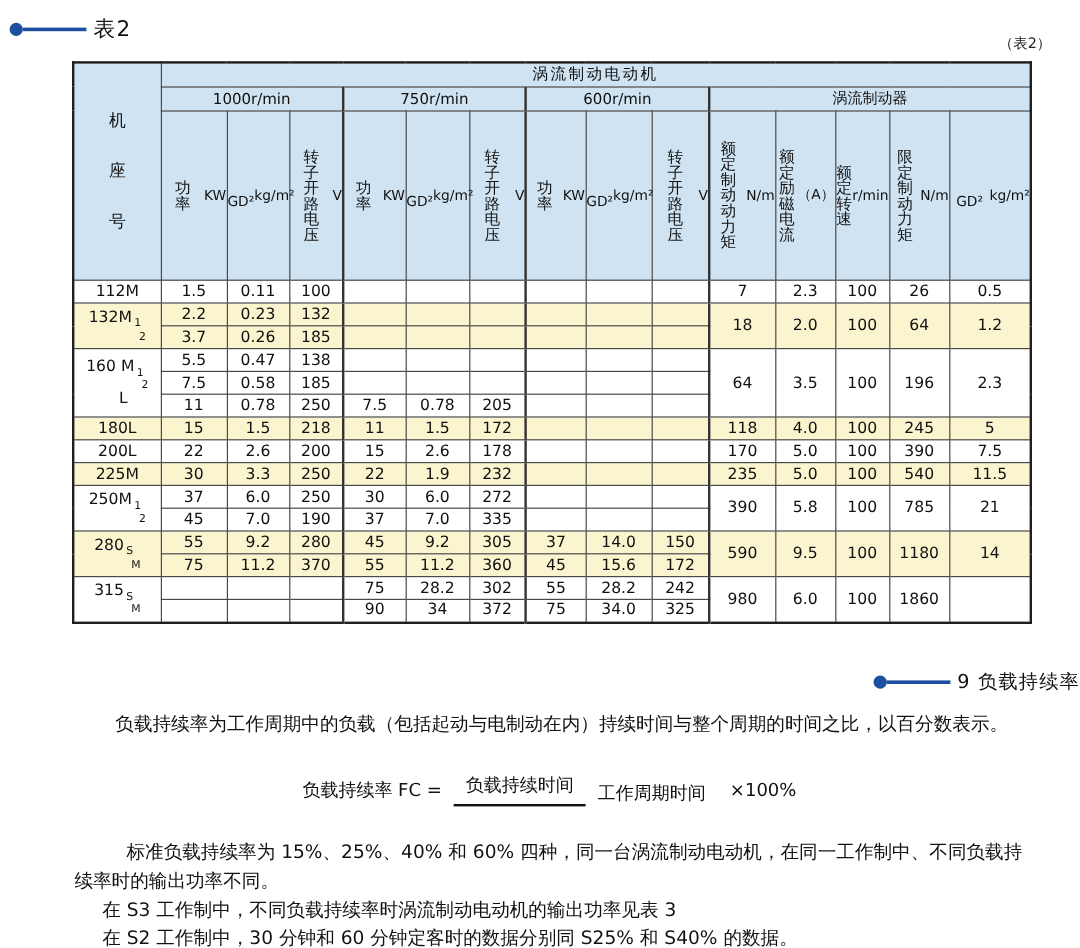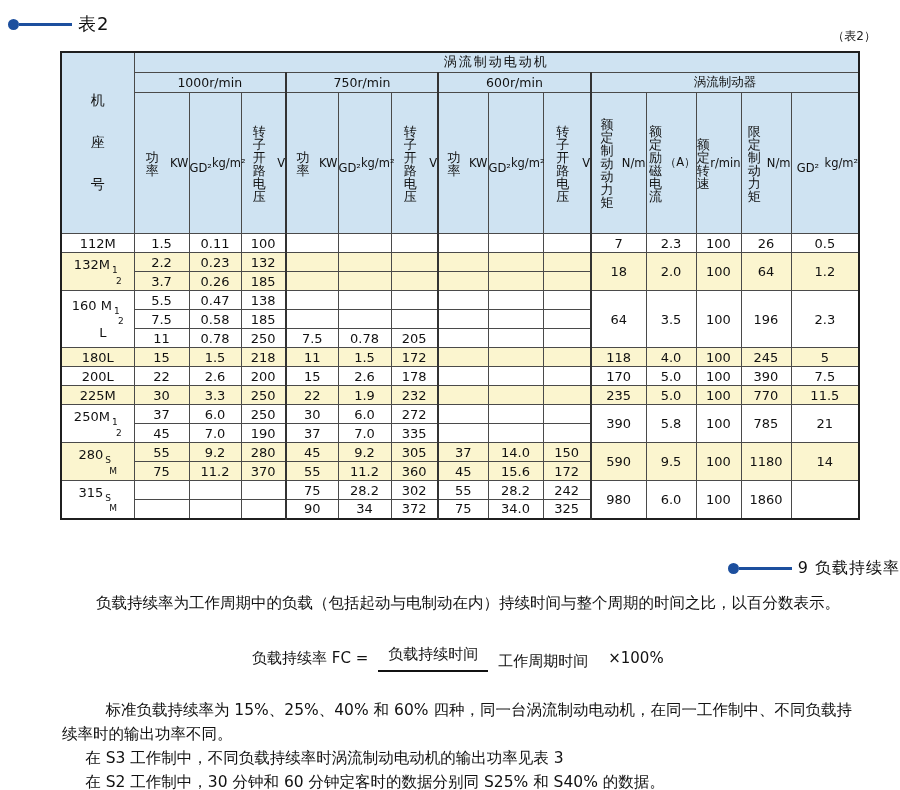--- a/index.html
+++ b/index.html
@@ -393,21 +393,21 @@
           <td>250</td>
           <td class="gs">22</td>
           <td>1.9</td>
           <td>232</td>
           <td class="gs"></td>
           <td></td>
           <td></td>
           <td rowspan="1" class="gs">235</td>
           <td rowspan="1">5.0</td>
           <td rowspan="1">100</td>
-          <td rowspan="1">770</td>
+          <td rowspan="1">540</td>
           <td rowspan="1">11.5</td>
         </tr>
         <tr class=" gfirst">
           <td rowspan="2" class="frame"><span>250M<span class="stk">
                 <i>1</i>
                 <i>2</i>
               </span></span></td>
           <td>37</td>
           <td>6.0</td>
           <td>250</td>

